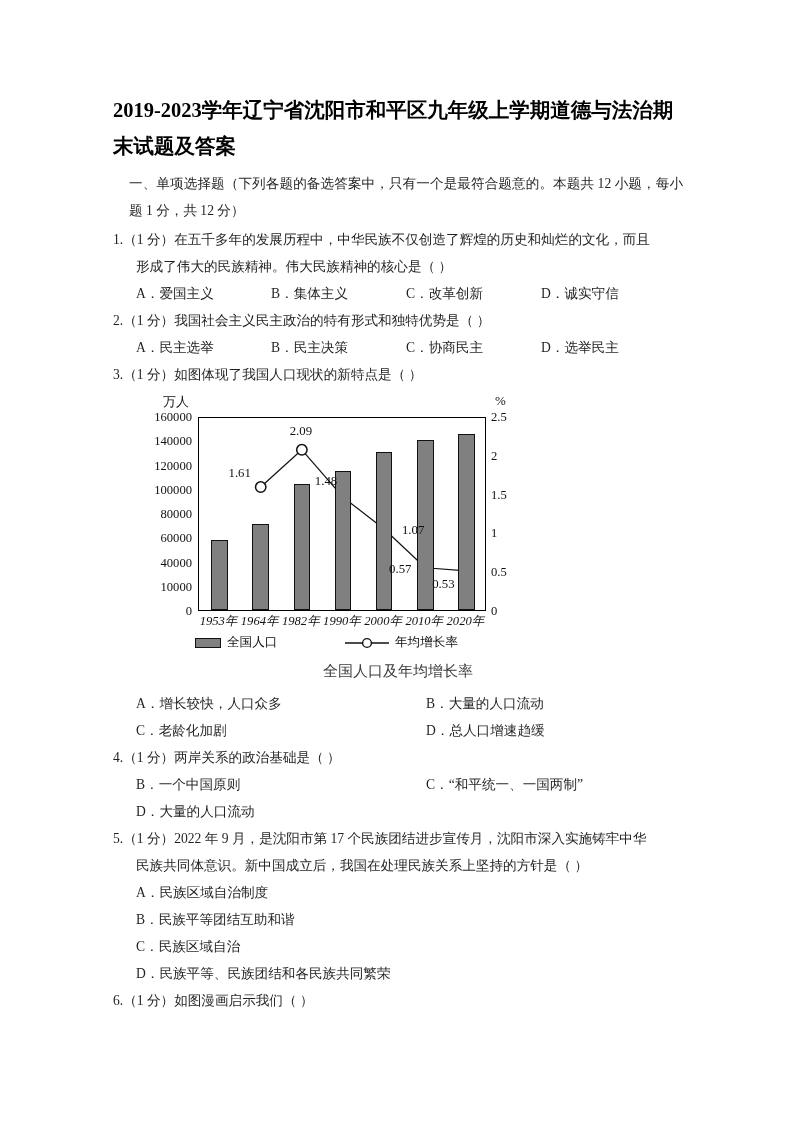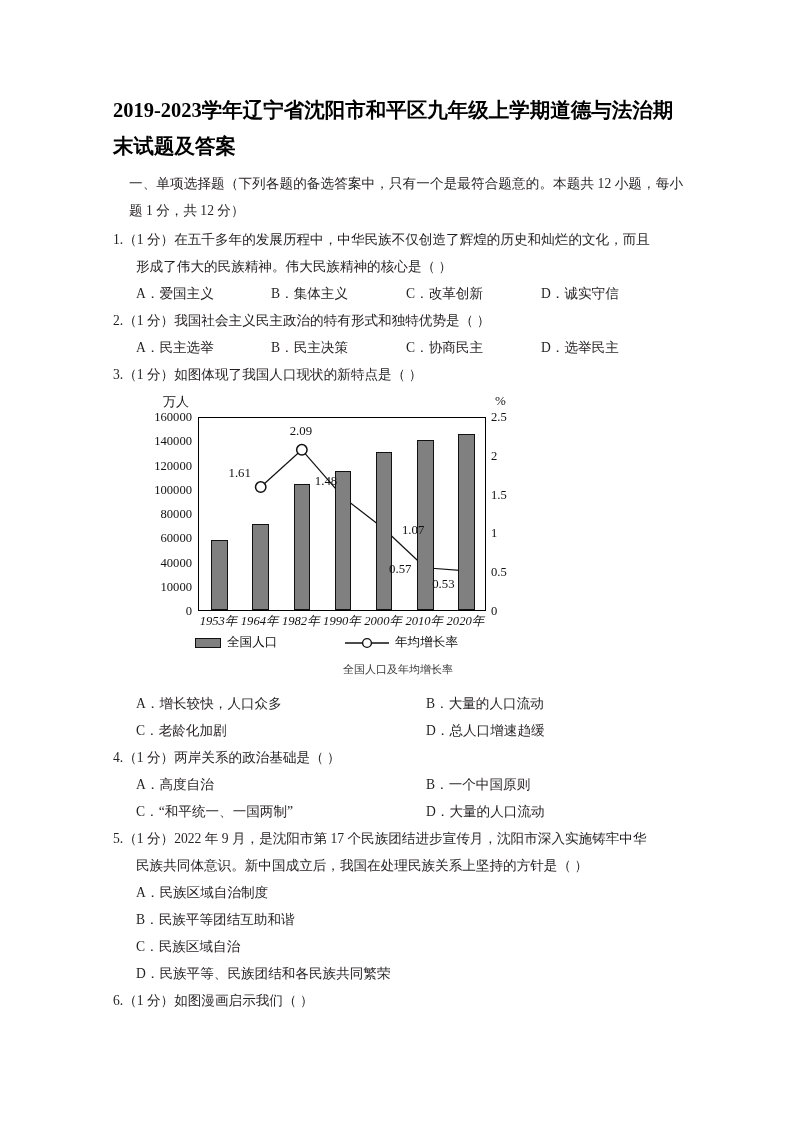--- a/index.html
+++ b/index.html
@@ -189,21 +189,21 @@
     width: 44px;
     height: 12px;
     position: relative;
   }
   .fig-caption {
     position: absolute;
     left: 0;
     top: 272px;
     width: 570px;
     text-align: center;
-    font-size: 11px;
+    font-size: 15px;
     color: #3a3a3a;
   }
   .dlabel {
     position: absolute;
     font-size: 12.8px;
     color: #111;
     transform: translate(-50%, -50%);
     white-space: nowrap;
   }
   svg.overlay {
@@ -340,21 +340,20 @@
         <div class="opt">A．增长较快，人口众多</div>
         <div class="opt">B．大量的人口流动</div>
         <div class="opt">C．老龄化加剧</div>
         <div class="opt">D．总人口增速趋缓</div>
       </div>
     </div>
 
     <div class="question">
       <div class="q-stem">4.（1 分）两岸关系的政治基础是（        ）</div>
       <div class="opts-grid">
-        <div class="opt">A．高度自治</div>
         <div class="opt">B．一个中国原则</div>
         <div class="opt">C．“和平统一、一国两制”</div>
         <div class="opt">D．大量的人口流动</div>
       </div>
     </div>
 
     <div class="question">
       <div class="q-stem">5.（1 分）2022 年 9 月，是沈阳市第 17 个民族团结进步宣传月，沈阳市深入实施铸牢中华</div>
       <div class="q-stem-2">民族共同体意识。新中国成立后，我国在处理民族关系上坚持的方针是（        ）</div>
       <div class="opts-stack">

